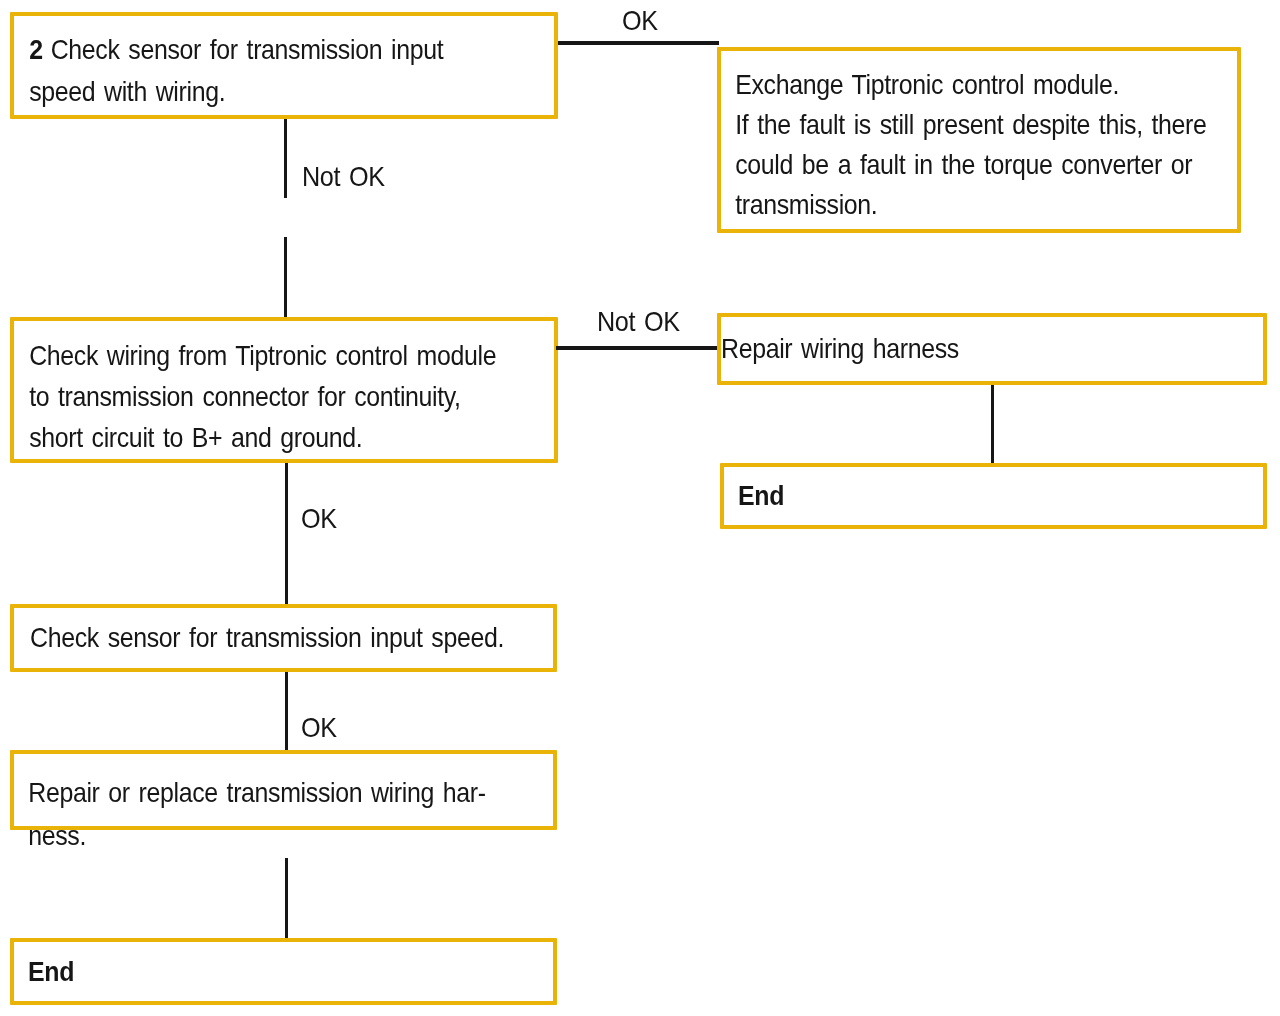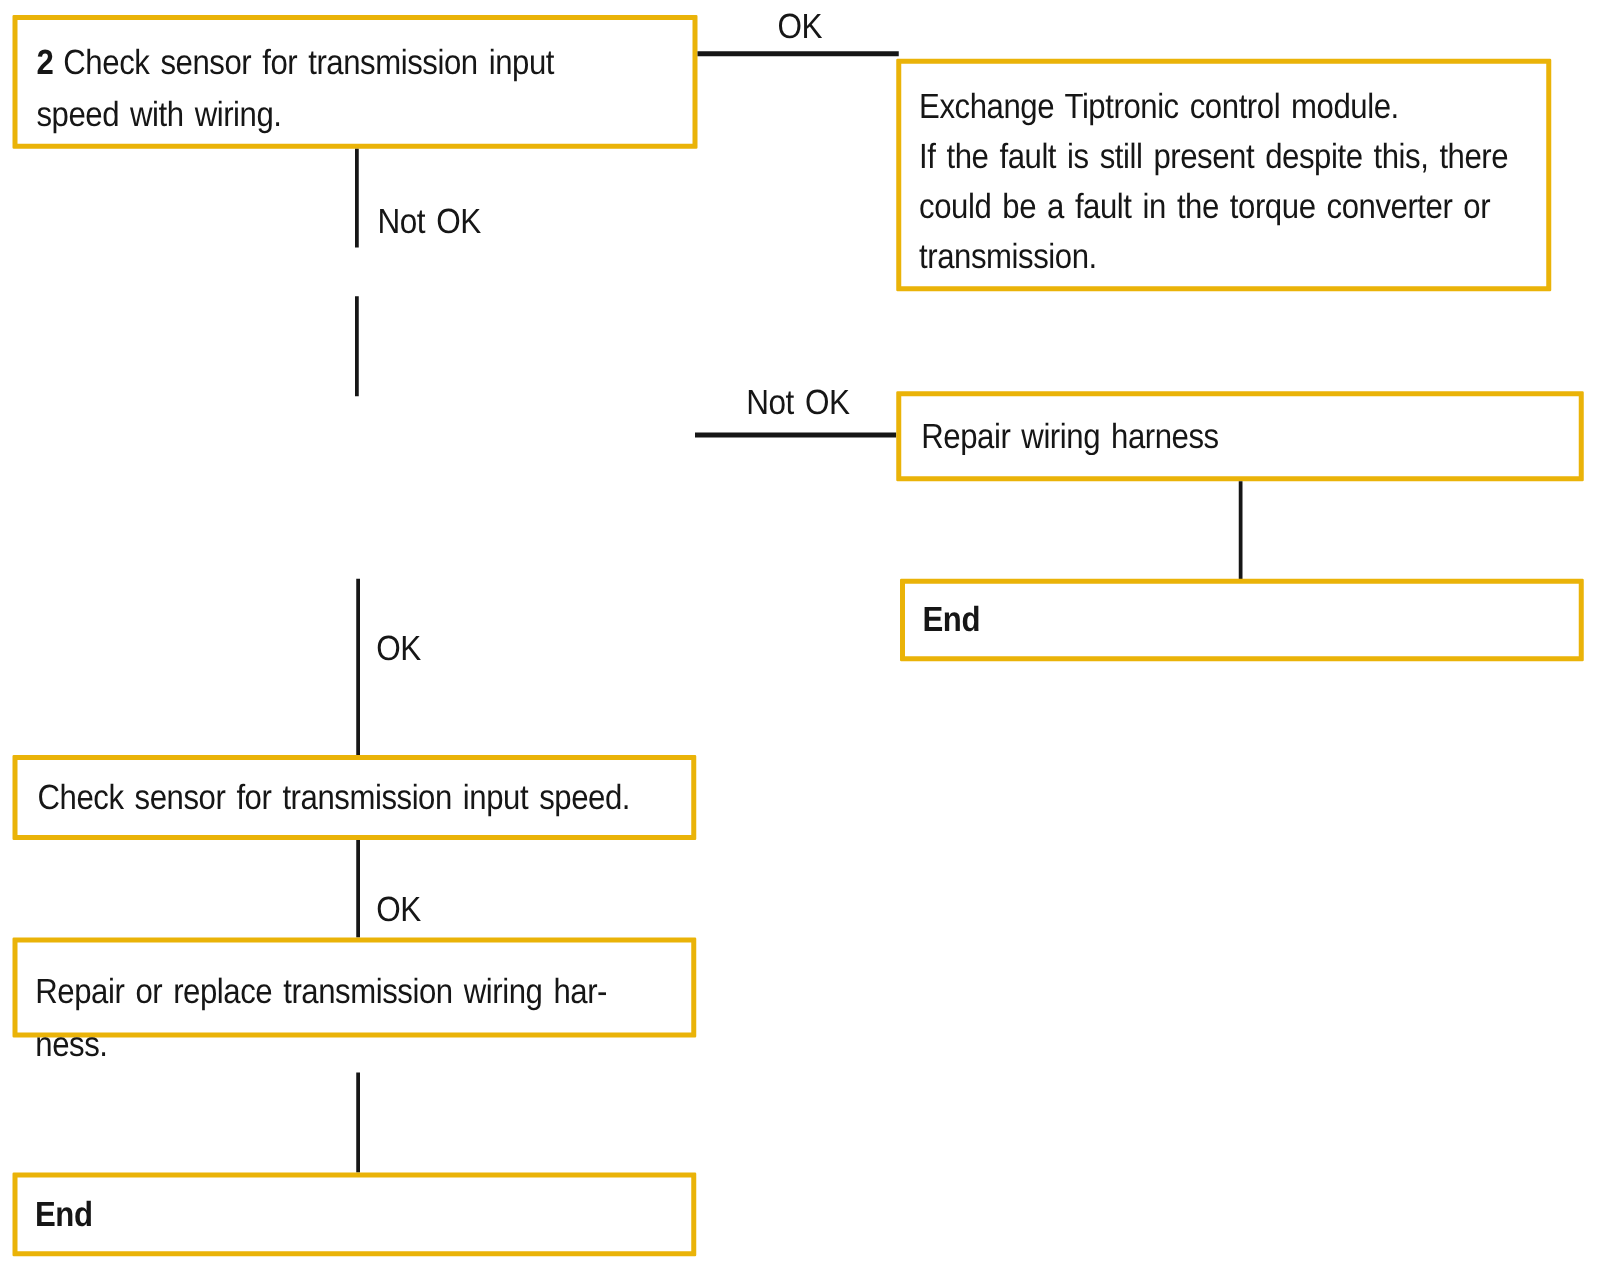--- a/index.html
+++ b/index.html
@@ -79,25 +79,32 @@
       <div class="line">If the fault is still present despite this, there</div>
       <div class="line">could be a fault in the torque converter or</div>
       <div class="line">transmission.</div>
     </div>
   </div>
 
   <div class="vline" style="left:284px; top:119px; height:79px;"></div>
   <div class="edge-label" style="left:302px; top:161px;">Not OK</div>
   <div class="vline" style="left:284px; top:237px; height:80px;"></div>
 
+  <div class="node" style="left:10px; top:317px; width:548px; height:146px;">
+    <div class="txt" style="padding:14px 0 0 17px; line-height:41px;">
+      <div class="line">Check wiring from Tiptronic control module</div>
+      <div class="line">to transmission connector for continuity,</div>
+      <div class="line">short circuit to B+ and ground.</div>
+    </div>
+  </div>
 
   <div class="hline" style="left:556px; top:346px; width:161px;"></div>
   <div class="edge-label" style="left:597px; top:306px;">Not OK</div>
 
-  <div class="node vcenter" style="left:717px; top:313px; width:550px; height:72px; padding-left:16px;">
+  <div class="node vcenter" style="left:717px; top:313px; width:550px; height:72px; padding-left:0;">
     <div class="txt">
       <div class="line">Repair wiring harness</div>
     </div>
   </div>
 
   <div class="vline" style="left:991px; top:385px; height:80px;"></div>
 
   <div class="node vcenter" style="left:720px; top:463px; width:547px; height:66px; padding-left:14px;">
     <div class="txt">
       <div class="line bold">End</div>

